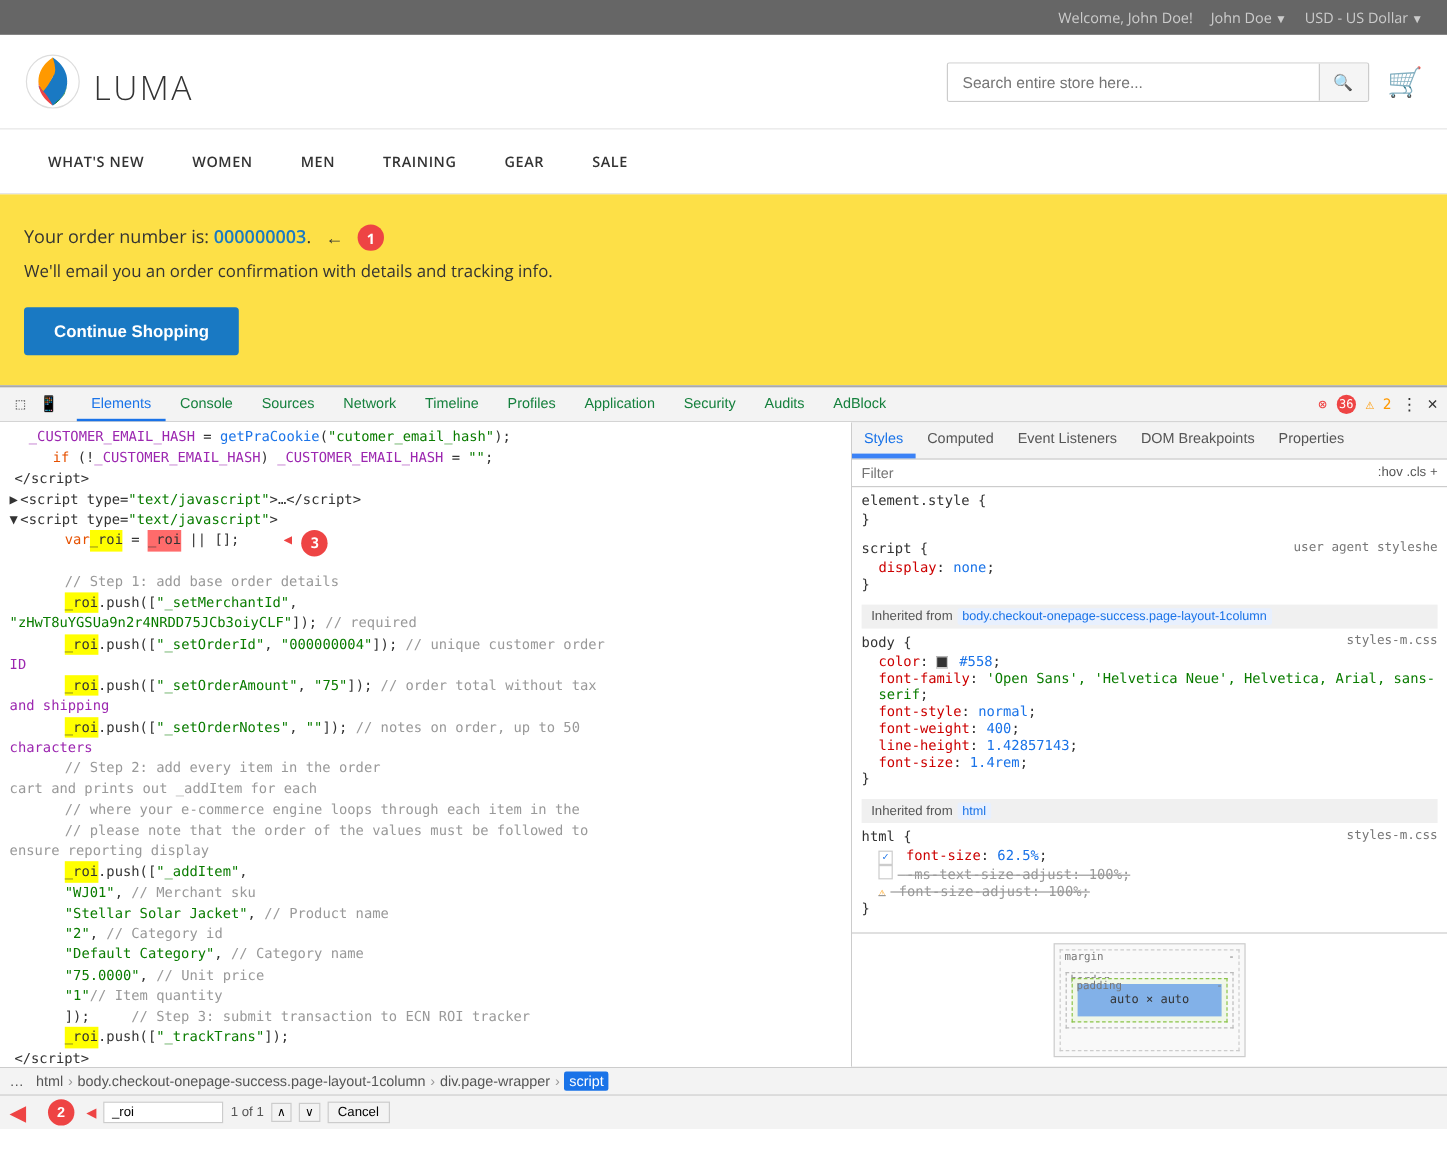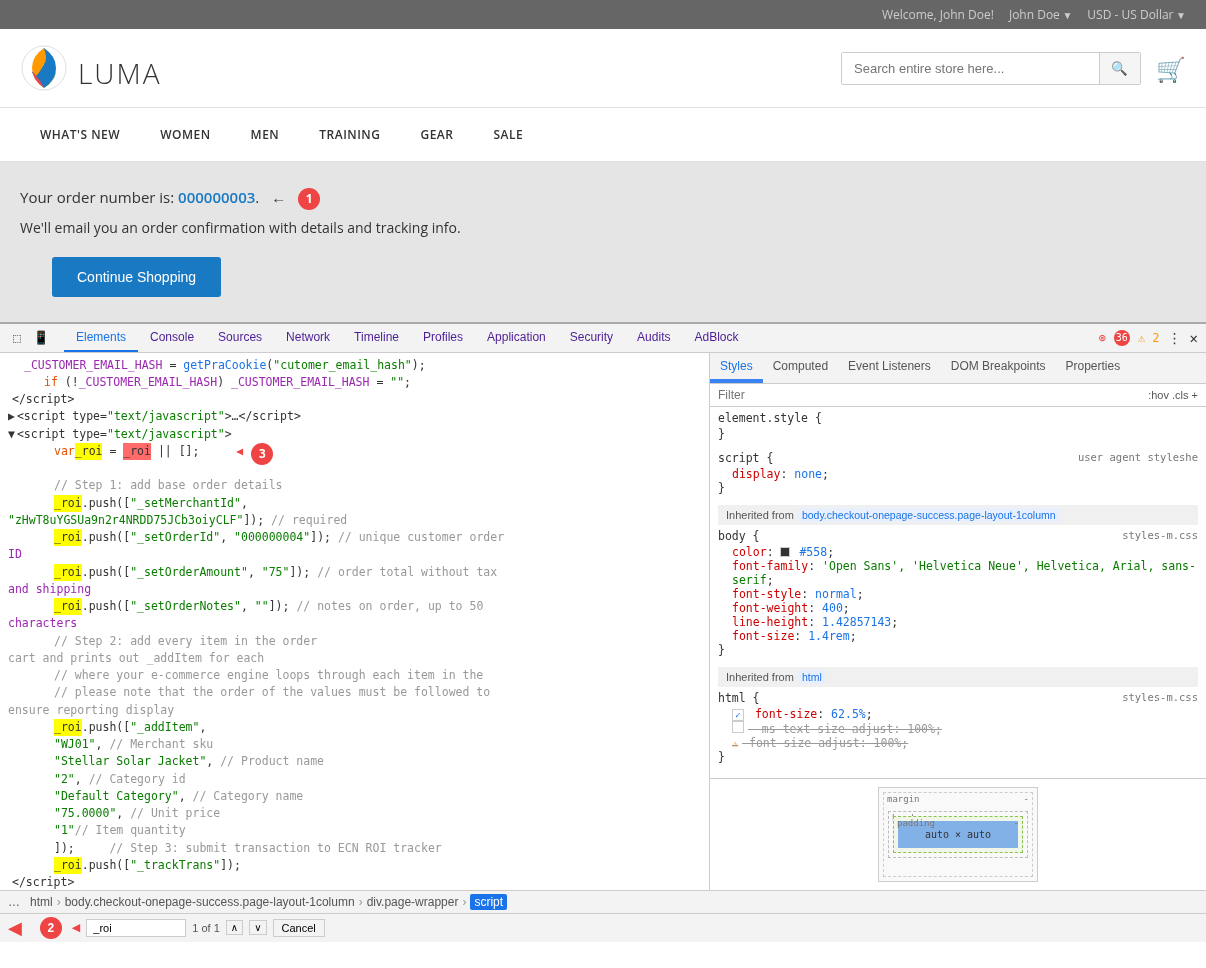--- a/index.html
+++ b/index.html
@@ -30,21 +30,21 @@
     }
     .logo { display: flex; align-items: flex-end; gap: 10px; }
     .logo-icon { width: 48px; height: 48px; }
     .logo-text { font-size: 28px; font-weight: 300; color: #333; letter-spacing: 2px; }
     .search-bar {
       display: flex;
       align-items: center;
       border: 1px solid #ccc;
       border-radius: 2px;
       overflow: hidden;
-      width: 300px;
+      width: 352px;
     }
     .search-bar input {
       flex: 1;
       border: none;
       outline: none;
       padding: 8px 12px;
       font-size: 13px;
       color: #999;
     }
     .search-bar button {
@@ -71,35 +71,34 @@
       font-weight: 600;
       color: #333;
       cursor: pointer;
       text-transform: uppercase;
       letter-spacing: 0.5px;
     }
 
     
     .main-content {
       padding: 25px 20px;
-      background: #e5e5e5;
+      background: #fde047;
     }
     .order-success { font-size: 15px; margin-bottom: 8px; }
     .order-number { color: #1979c3; font-weight: 600; }
     .email-notice { font-size: 14px; color: #333; margin-bottom: 20px; }
     .continue-btn {
       background: #1979c3;
       color: #fff;
       border: none;
       padding: 12px 25px;
       font-size: 14px;
-      font-weight: 400;
+      font-weight: 700;
       cursor: pointer;
       border-radius: 3px;
-      margin-left: 32px;
     }
 
     
     .devtools {
       border-top: 2px solid #aaa;
       background: #fff;
       display: flex;
       flex-direction: column;
       height: 620px;
       font-family: monospace;
@@ -130,21 +129,21 @@
       color: #555;
     }
     .devtools-tabs {
       display: flex;
       align-items: center;
       flex: 1;
     }
     .dt-tab {
       padding: 6px 12px;
       cursor: pointer;
-      color: #4c1d95;
+      color: #15803d;
       font-size: 12px;
       font-family: sans-serif;
       border-bottom: 2px solid transparent;
     }
     .dt-tab.active {
       border-bottom: 2px solid #1a73e8;
       color: #1a73e8;
     }
     .devtools-right-icons {
       display: flex;

